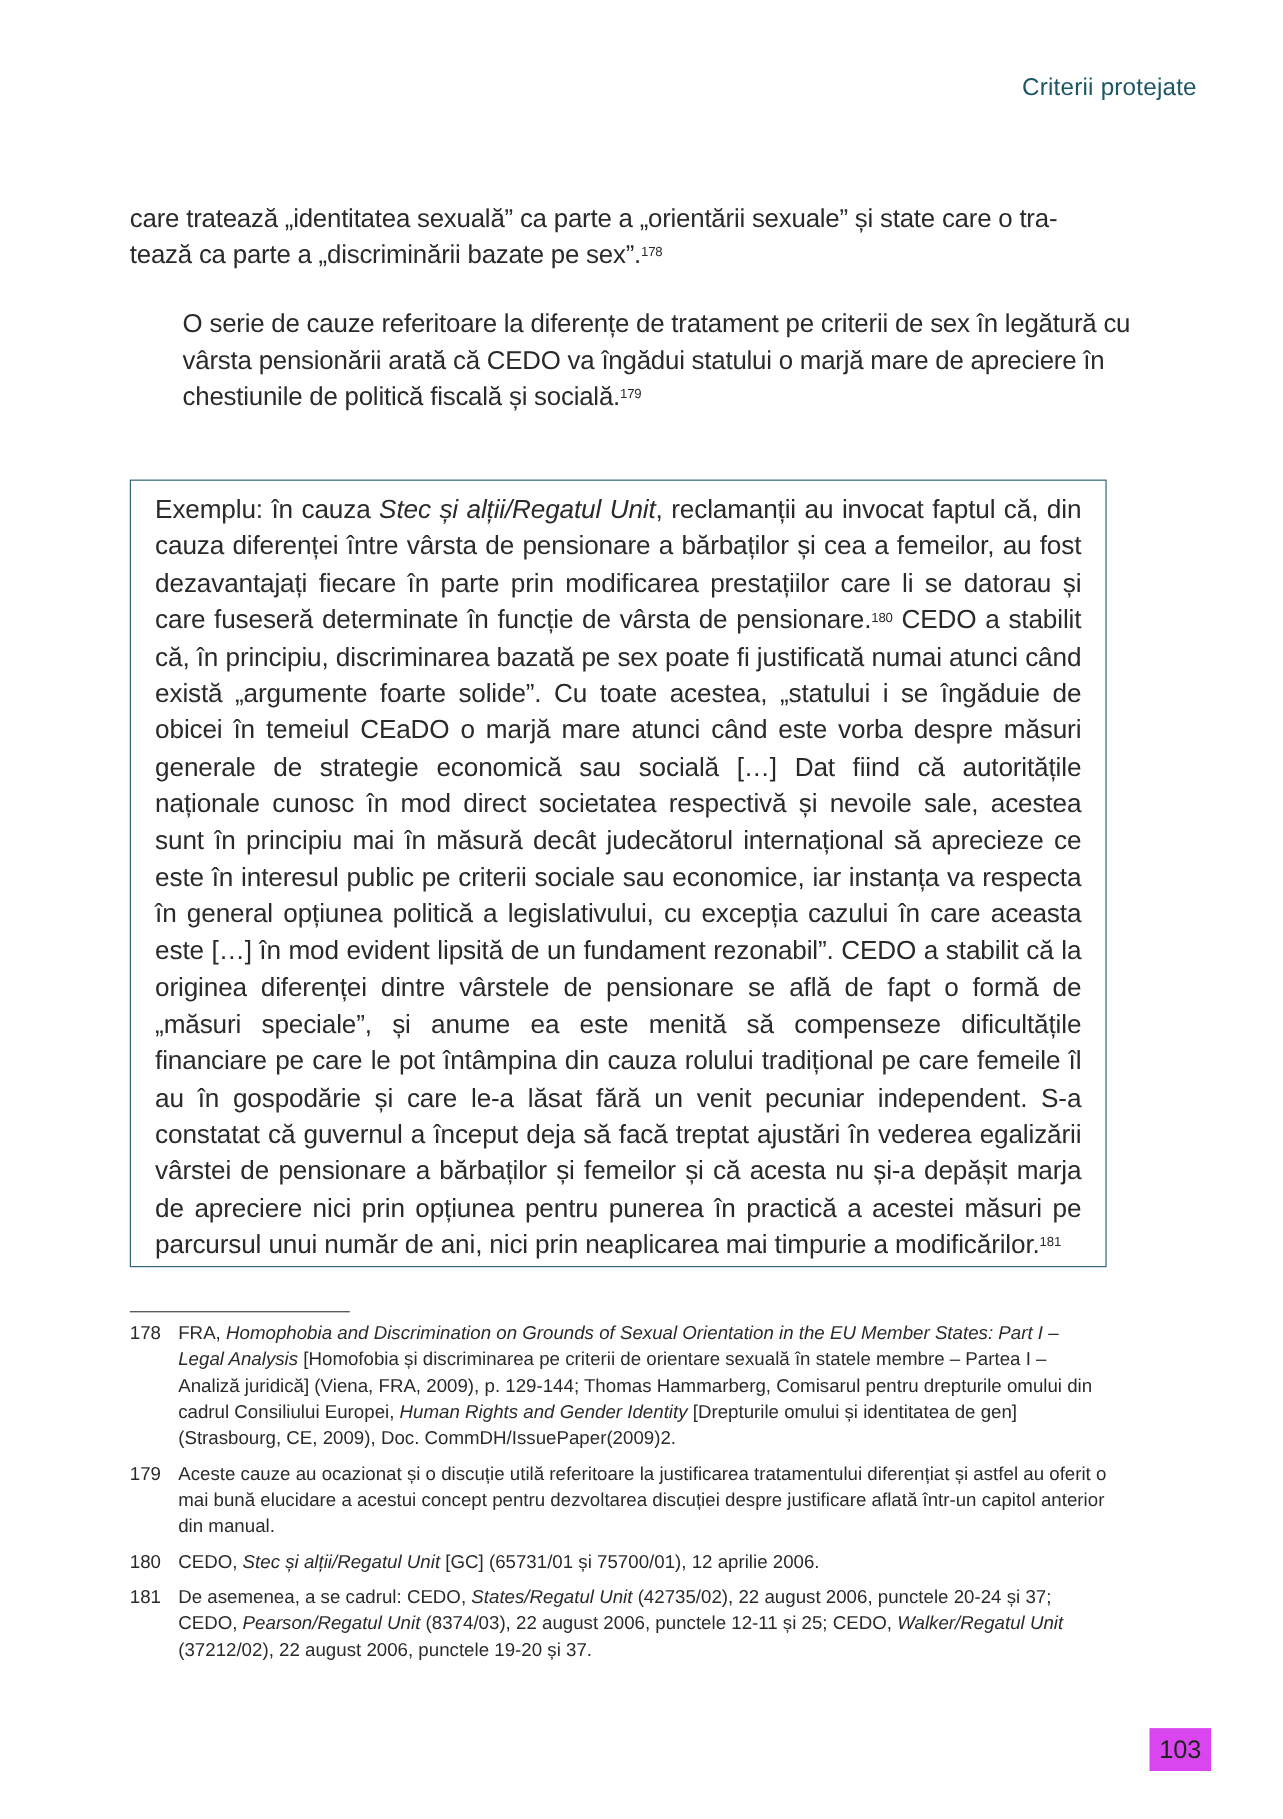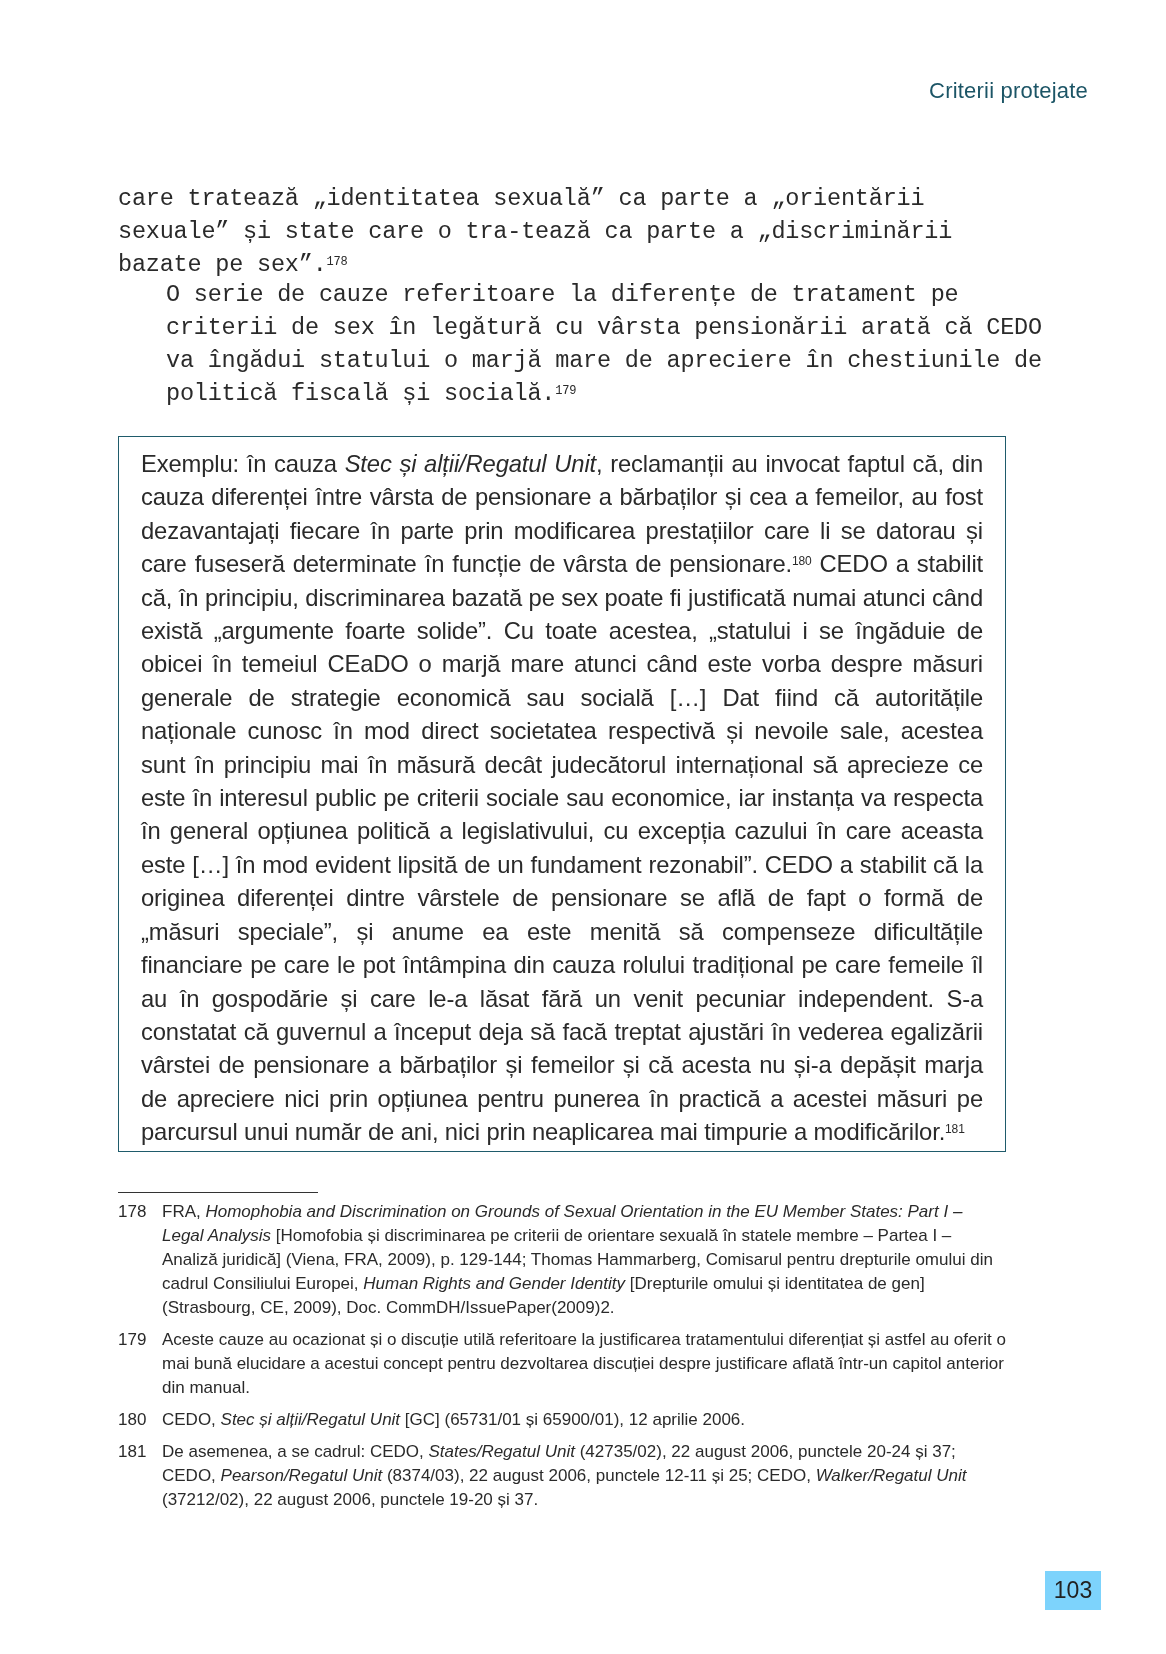--- a/index.html
+++ b/index.html
@@ -1,32 +1,32 @@
 <!DOCTYPE html>
 <html><head>
 <meta charset="utf-8">
 <style>
   html, body { margin:0; padding:0; background:#ffffff; }
   body { width:1166px; height:1654px; position:relative; overflow:hidden;
          font-family:"DejaVu Sans Condensed","DejaVu Sans","Liberation Sans",sans-serif; color:#2a2a2a; }
   .running-head { position:absolute; top:66px; right:78px; font-size:22px; color:#1c5566; letter-spacing:0.2px;
-                  font-family:"Liberation Sans", sans-serif;margin-top:12px; }
-  .body { position:absolute; left:118px; width:890px; font-family:Liberation Mono, monospace; }
+                  font-family:"Liberation Sans", sans-serif; }
+  .body { position:absolute; left:118px; width:890px; font-family:Liberation Sans, sans-serif; }
   .para { font-size:23.5px; line-height:33px; margin:0; color:#2a2a2a; letter-spacing:-0.2px; }
   sup { font-size:12px; vertical-align:top; position:relative; top:-2px; }
   .example-box { position:absolute; left:118px; top:436px; width:888px; height:716px; box-sizing:border-box;
                  border:1.5px solid #1f5b6b; padding:10px 22px 0 22px; }
   .example-box p { font-size:23.8px; line-height:33.4px; margin:0; color:#2a2a2a; text-align:justify; letter-spacing:-0.15px;
                    font-family:"Liberation Sans", sans-serif; }
   .rule { position:absolute; left:118px; top:1192px; width:200px; height:0; border-top:1px solid #333; }
   .footnotes { position:absolute; left:118px; top:1200px; width:890px; font-family:"Liberation Sans", sans-serif; }
   .fn { display:flex; font-size:17px; line-height:24px; color:#2a2a2a; margin-bottom:8px; }
   .fn-num { width:44px; flex:none; }
   .fn-text { flex:1; }
-  .page-num { position:absolute; left:1045px; top:1571px; width:56px; height:39px; background:#7dd3fc;
+  .page-num { position:absolute; left:1045px; top:1571px; width:56px; height:39px; background:#d946ef;
               display:flex; align-items:center; justify-content:center; font-size:23px; color:#222;
               font-family:"Liberation Sans", sans-serif; }
   i { font-style:italic; }
 </style>
 </head>
 <body>
 
 <div class="running-head">Criterii protejate</div>
 
 <div class="body" style="top:182px;">
@@ -47,21 +47,21 @@
   <div class="fn">
     <span class="fn-num">178</span>
     <span class="fn-text"><span>FRA, </span><i>Homophobia and Discrimination on Grounds of Sexual Orientation in the EU Member States: Part I – Legal Analysis</i><span> [Homofobia și discriminarea pe criterii de orientare sexuală în statele membre – Partea I – Analiză juridică] (Viena, FRA, 2009), p. 129-144; Thomas Hammarberg, Comisarul pentru drepturile omului din cadrul Consiliului Europei, </span><i>Human Rights and Gender Identity</i><span> [Drepturile omului și identitatea de gen] (Strasbourg, CE, 2009), Doc. CommDH/IssuePaper(2009)2.</span></span>
   </div>
   <div class="fn">
     <span class="fn-num">179</span>
     <span class="fn-text">Aceste cauze au ocazionat și o discuție utilă referitoare la justificarea tratamentului diferențiat și astfel au oferit o mai bună elucidare a acestui concept pentru dezvoltarea discuției despre justificare aflată într-un capitol anterior din manual.</span>
   </div>
   <div class="fn">
     <span class="fn-num">180</span>
-    <span class="fn-text"><span>CEDO, </span><i>Stec și alții/Regatul Unit</i><span> [GC] (65731/01 și 65900/01), 12 aprilie 2006.</span></span>
+    <span class="fn-text"><span>CEDO, </span><i>Stec și alții/Regatul Unit</i><span> [GC] (65731/01 și 75700/01), 12 aprilie 2006.</span></span>
   </div>
   <div class="fn">
     <span class="fn-num">181</span>
     <span class="fn-text"><span>De asemenea, a se cadrul: CEDO, </span><i>States/Regatul Unit</i><span> (42735/02), 22 august 2006, punctele 20-24 și 37; CEDO, </span><i>Pearson/Regatul Unit</i><span> (8374/03), 22 august 2006, punctele 12-11 și 25; CEDO, </span><i>Walker/Regatul Unit</i><span> (37212/02), 22 august 2006, punctele 19-20 și 37.</span></span>
   </div>
 </div>
 
 <div class="page-num">103</div>
 
 </body></html>

